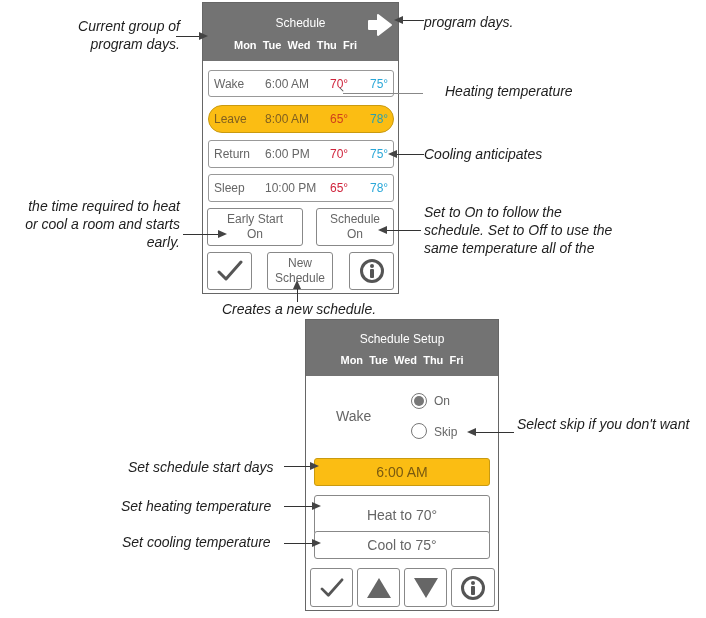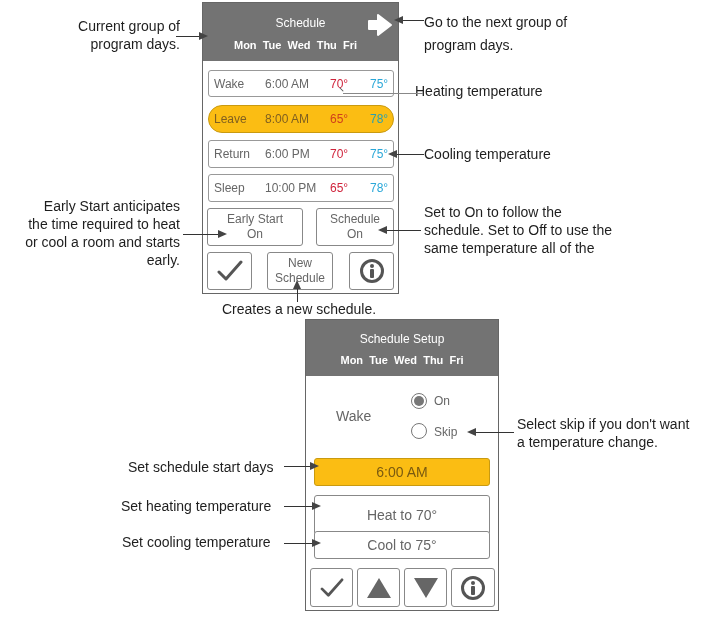--- a/index.html
+++ b/index.html
@@ -1,19 +1,19 @@
 <!DOCTYPE html>
 <html><head>
 <meta charset="utf-8">
 <style>
   html, body { margin:0; padding:0; }
   body { width:706px; height:618px; background:#ffffff; position:relative; overflow:hidden;
          font-family:"Liberation Sans", sans-serif; color:#222; }
   .abs { position:absolute; }
-  .note { position:absolute; font-size:14px; line-height:18px; color:#1e1e1e; }
+  .note { position:absolute; font-size:14px; line-height:18px; color:#1e1e1e;font-style:italic; }
   .line { position:absolute; background:#333; }
   .arrow-l { position:absolute; width:0; height:0; border-top:4px solid transparent; border-bottom:4px solid transparent; border-right:9px solid #444; }
   .arrow-r { position:absolute; width:0; height:0; border-top:4px solid transparent; border-bottom:4px solid transparent; border-left:9px solid #444; }
   .arrow-u { position:absolute; width:0; height:0; border-left:4px solid transparent; border-right:4px solid transparent; border-bottom:9px solid #444; }
 
   
   .screen { position:absolute; background:#fff; border:1px solid #666; box-sizing:border-box; }
   .hdr { position:absolute; left:0; right:0; top:0; background:#737373; color:#fff; text-align:center; }
   .hdr .t { font-size:12px; }
   .hdr .d { font-size:12px; }
@@ -143,36 +143,34 @@
 </div>
 
 <div class="note" style="left:40px; top:17px; width:140px; text-align:right;">
   <div>Current group of</div>
   <div>program days.</div>
 </div>
 <div class="line" style="left:176px; top:36px; width:26px; height:1px;"></div>
 <div class="arrow-r" style="left:199px; top:32px;"></div>
 
 <div class="note" style="left:424px; top:11px; width:240px; line-height:23px;">
-  <div>Go to the next group of</div>
   <div>program days.</div>
 </div>
 <div class="line" style="left:402px; top:20px; width:22px; height:1px;"></div>
 <div class="arrow-l" style="left:394px; top:16px;"></div>
 
-<div class="note" style="left:415px; top:82px;">Heating temperature</div>
+<div class="note" style="left:445px; top:82px;">Heating temperature</div>
 <div class="line" style="left:343px; top:93px; width:80px; height:1px; background:#888;"></div>
 <div class="line" style="left:339px; top:89px; width:5px; height:1px; transform:rotate(45deg); background:#555;"></div>
 
-<div class="note" style="left:424px; top:145px;">Cooling temperature</div>
+<div class="note" style="left:424px; top:145px;">Cooling anticipates</div>
 <div class="line" style="left:396px; top:154px; width:28px; height:1px;"></div>
 <div class="arrow-l" style="left:388px; top:150px;"></div>
 
 <div class="note" style="left:10px; top:197px; width:170px; text-align:right;">
-  <div>Early Start anticipates</div>
   <div>the time required to heat</div>
   <div>or cool a room and starts</div>
   <div>early.</div>
 </div>
 <div class="line" style="left:183px; top:234px; width:38px; height:1px;"></div>
 <div class="arrow-r" style="left:218px; top:230px;"></div>
 
 <div class="note" style="left:424px; top:203px; width:240px;">
   <div>Set to On to follow the</div>
   <div>schedule. Set to Off to use the</div>
@@ -180,21 +178,20 @@
 </div>
 <div class="line" style="left:385px; top:230px; width:36px; height:1px;"></div>
 <div class="arrow-l" style="left:378px; top:226px;"></div>
 
 <div class="note" style="left:222px; top:300px;">Creates a new schedule.</div>
 <div class="line" style="left:297px; top:285px; width:1px; height:17px;"></div>
 <div class="arrow-u" style="left:293px; top:280px;"></div>
 
 <div class="note" style="left:517px; top:415px; width:190px;">
   <div>Select skip if you don't want</div>
-  <div>a temperature change.</div>
 </div>
 <div class="line" style="left:474px; top:432px; width:40px; height:1px;"></div>
 <div class="arrow-l" style="left:467px; top:428px;"></div>
 
 <div class="note" style="left:128px; top:458px;">Set schedule start days</div>
 <div class="line" style="left:284px; top:466px; width:28px; height:1px;"></div>
 <div class="arrow-r" style="left:310px; top:462px;"></div>
 
 <div class="note" style="left:121px; top:497px;">Set heating temperature</div>
 <div class="line" style="left:284px; top:506px; width:28px; height:1px;"></div>

